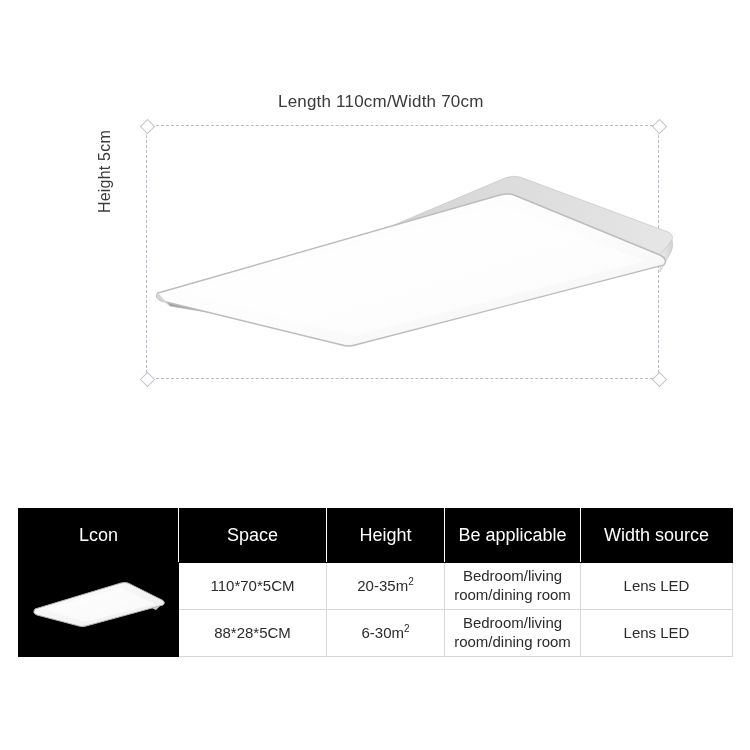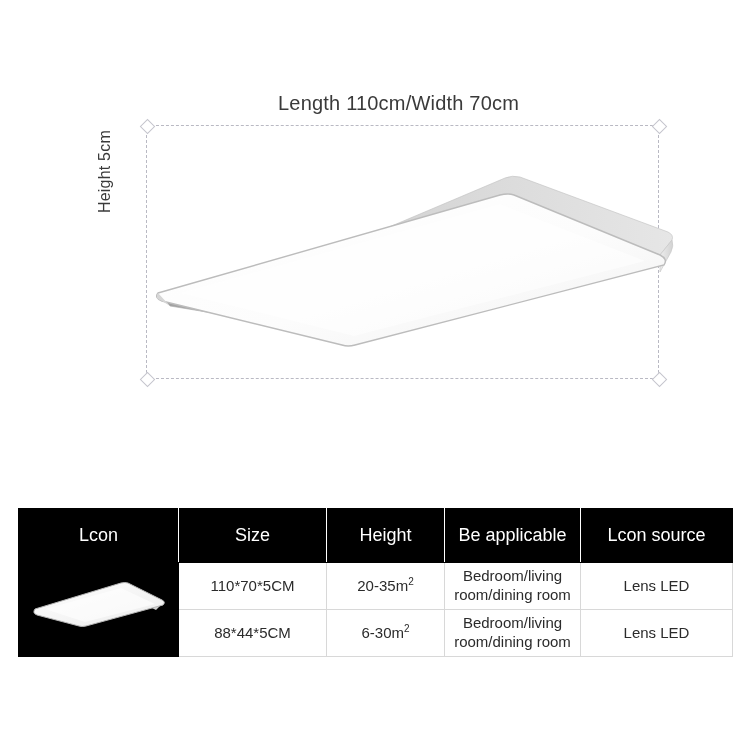--- a/index.html
+++ b/index.html
@@ -46,21 +46,21 @@
     width: 9px;
     height: 9px;
     border: 1px solid #c5c5cd;
     background: #ffffff;
     transform: rotate(45deg);
   }
 
   .dim-label {
     position: absolute;
     color: #3a3a3a;
-    font-size: 20px;
+    font-size: 17px;
     letter-spacing: 0.2px;
     white-space: nowrap;
   }
   #label-length {
     left: 278px;
     top: 92px;
   }
   #label-height {
     left: 96px;
     top: 213px;
@@ -209,24 +209,24 @@
       <colgroup>
         <col style="width:160px">
         <col style="width:148px">
         <col style="width:118px">
         <col style="width:136px">
         <col style="width:152px">
       </colgroup>
       <thead>
         <tr>
           <th>Lcon</th>
-          <th>Size</th>
+          <th>Space</th>
           <th>Height</th>
           <th>Be applicable</th>
-          <th>Lcon source</th>
+          <th>Width source</th>
         </tr>
       </thead>
       <tbody>
         <tr>
           <td class="icon-cell" rowspan="2">
             <span class="icon-lamp">
               <svg class="icon-lamp" width="140" height="74" viewBox="0 0 140 74" xmlns="http://www.w3.org/2000/svg">
                 <defs>
                   <linearGradient id="tTop" x1="0" y1="0" x2="1" y2="1">
                     <stop offset="0%" stop-color="#ffffff"></stop>
@@ -244,21 +244,21 @@
           <td>
             <span>20-35</span><span>m</span><span class="sup">2</span>
           </td>
           <td class="two-line">
             <div>Bedroom/living</div>
             <div>room/dining room</div>
           </td>
           <td>Lens LED</td>
         </tr>
         <tr>
-          <td>88*44*5CM</td>
+          <td>88*28*5CM</td>
           <td>
             <span>6-30</span><span>m</span><span class="sup">2</span>
           </td>
           <td class="two-line">
             <div>Bedroom/living</div>
             <div>room/dining room</div>
           </td>
           <td>Lens LED</td>
         </tr>
       </tbody>

